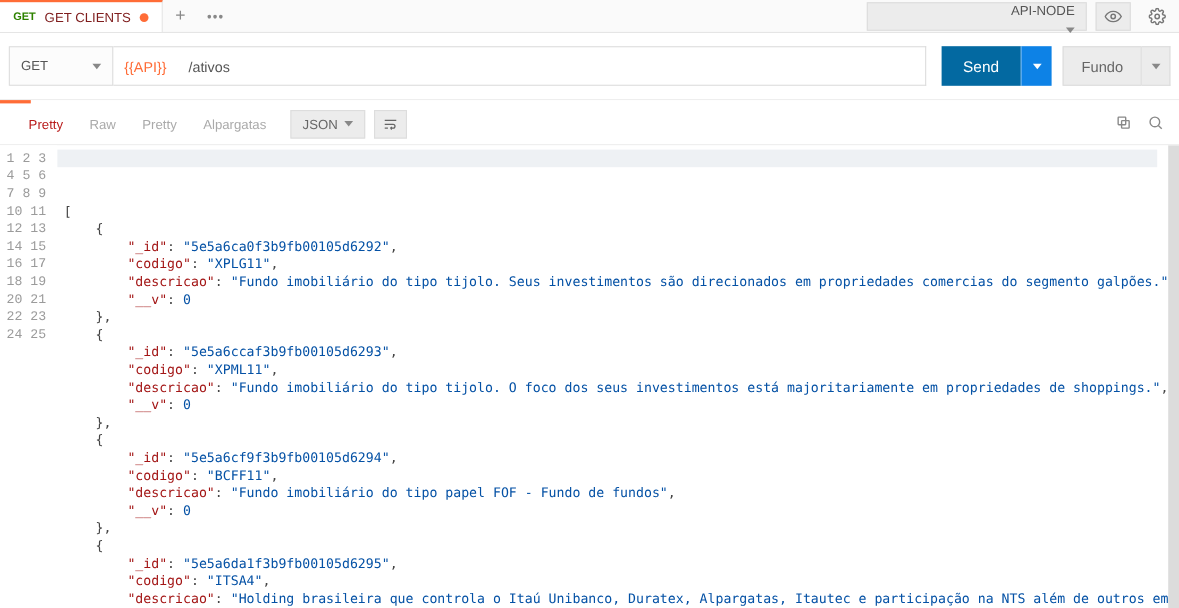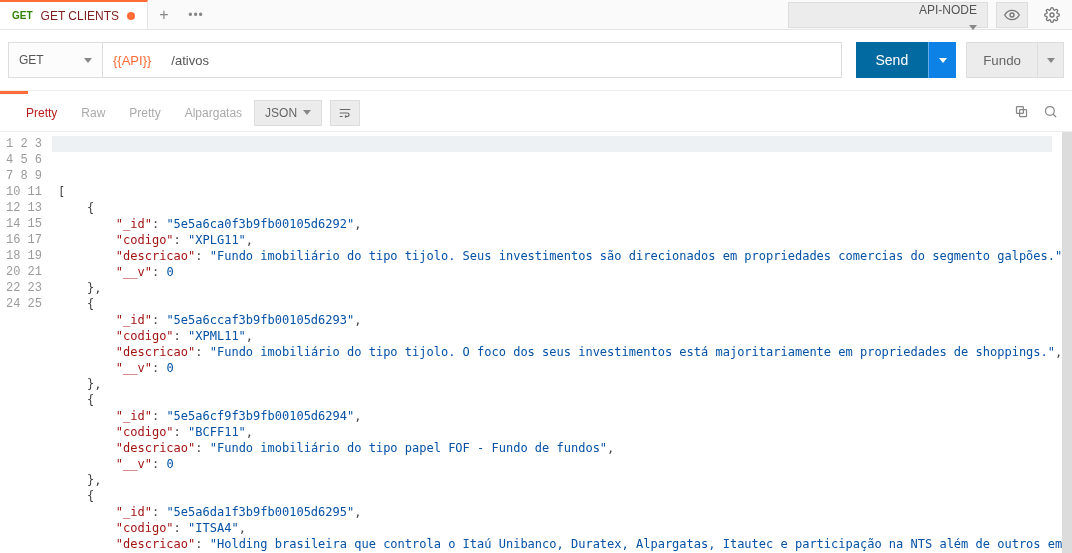--- a/index.html
+++ b/index.html
@@ -24,21 +24,21 @@
   .sendbtn { background:#0369a1; color:#fff; border:none; height:36px; padding:0 20px; font-size:14px; cursor:pointer; display:flex; align-items:center; }
   .sendcaret { background:#0d82e6; color:#fff; border:none; border-left:1px solid rgba(255,255,255,.35); height:36px; width:28px; cursor:pointer; display:flex; align-items:center; justify-content:center; }
   .savebtn { background:#ececec; color:#666; border:1px solid #ddd; height:36px; padding:0 16px; margin-left:10px; cursor:pointer; display:flex; align-items:center; }
   .savecaret { background:#ececec; color:#666; border:1px solid #ddd; border-left:none; height:36px; width:26px; cursor:pointer; display:flex; align-items:center; justify-content:center; }
   
   .orangemarker { height:3px; width:28px; background:#ff6c37; margin-left:0; }
   
   .viewtabs { display:flex; align-items:center; height:38px; padding:0 14px; gap:0; border-bottom:1px solid #eee; }
   .vtab { padding:6px 12px; color:#aaa; cursor:pointer; font-size:12px; }
   .vtab.active { color:#b91c1c; font-weight:500; }
-  .jsondrop { background:#ececec; border:1px solid #ddd; height:26px; padding:0 10px; display:flex; align-items:center; gap:6px; color:#666; cursor:pointer; }
+  .jsondrop { margin-left:10px; background:#ececec; border:1px solid #ddd; height:26px; padding:0 10px; display:flex; align-items:center; gap:6px; color:#666; cursor:pointer; }
   .wrapbtn { margin-left:8px; background:#ececec; border:1px solid #ddd; height:26px; width:30px; display:flex; align-items:center; justify-content:center; color:#666; cursor:pointer; }
   .rightactions { margin-left:auto; display:flex; gap:14px; color:#888; }
   .rightactions .ic { cursor:pointer; }
   
   .codepane { position:relative; display:flex; height: calc(553px - 30px - 60px - 3px - 38px); overflow:hidden; }
   .gutter { width:52px; background:#fff; text-align:right; padding:4px 10px 4px 0; color:#9b9b9b; font-family: Consolas, "Courier New", monospace; font-size:12px; line-height:16px; user-select:none; }
   .code { flex:1; padding:4px 0 4px 6px; font-family: Consolas, "Courier New", monospace; font-size:12px; line-height:16px; white-space:pre; overflow:hidden; position:relative; }
   .code .line1bg { position:absolute; left:0; right:10px; top:4px; height:16px; background:#eef1f4; z-index:0; }
   .code pre { position:relative; z-index:1; margin:0; }
   .scrollbar { width:10px; background:#dcdcdc; }

